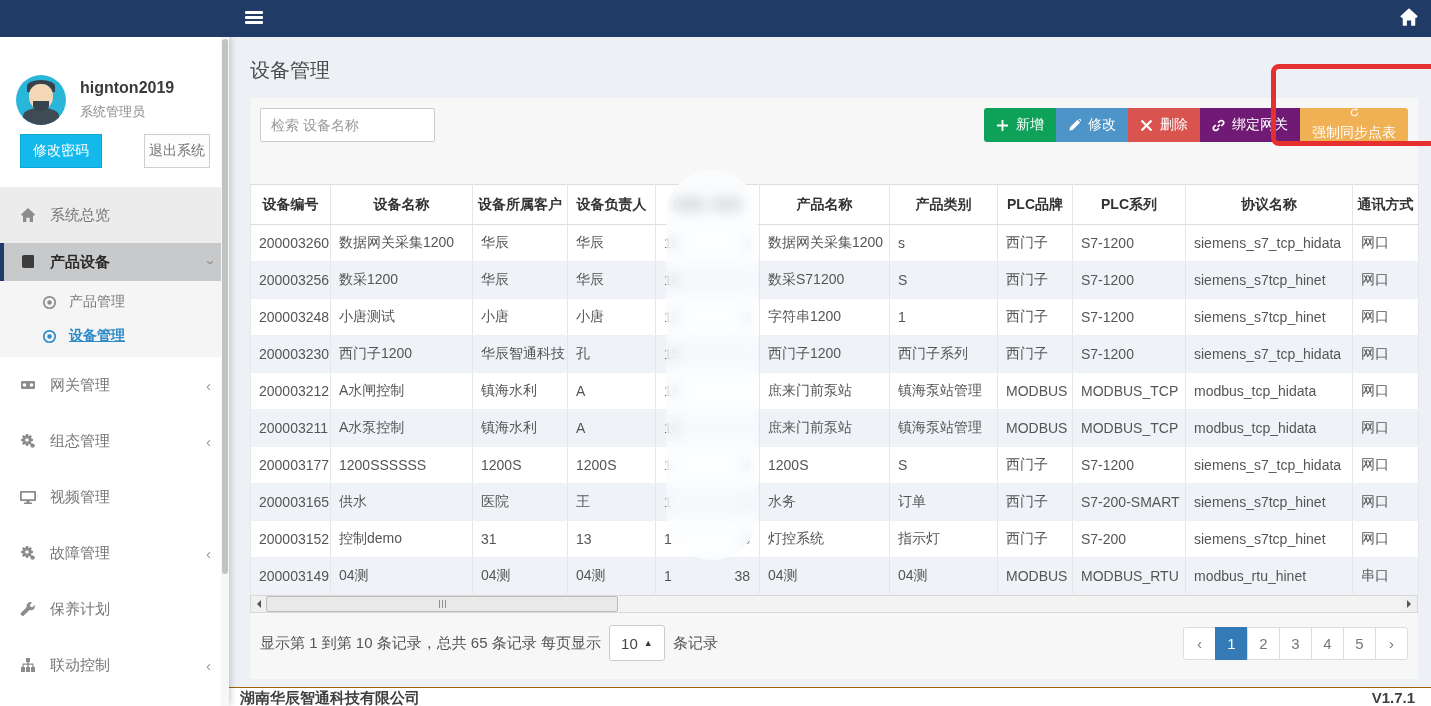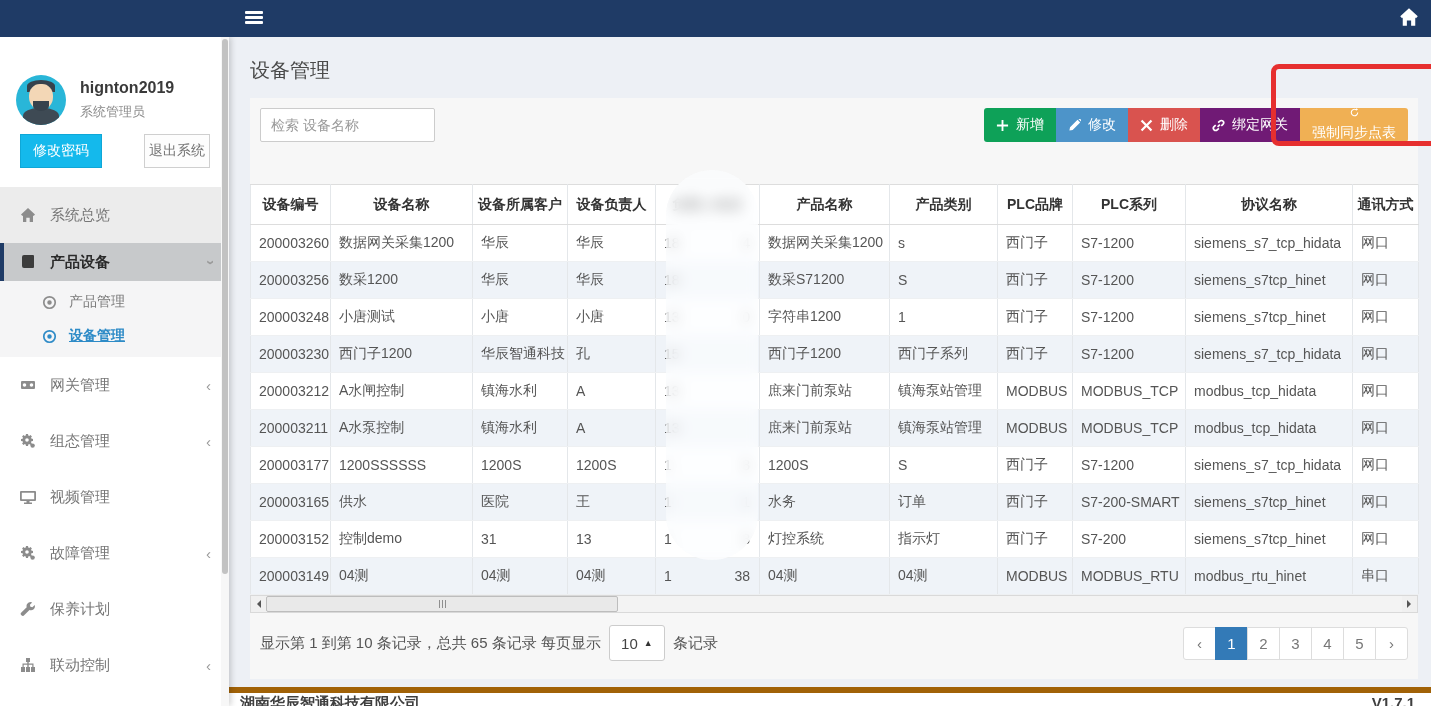--- a/index.html
+++ b/index.html
@@ -104,21 +104,21 @@
   .pager { margin-left:auto; display:flex; }
   .pg { min-width:33px; height:33px; border:1px solid #ddd; background:#fff; color:#777;
         display:flex; align-items:center; justify-content:center; font-size:15px; cursor:pointer;
         margin-left:-1px; }
   .pg.first { border-radius:3px 0 0 3px; margin-left:0; }
   .pg.last { border-radius:0 3px 3px 0; }
   .pg.active { background:#337ab7; border-color:#337ab7; color:#fff; }
 
   
   .footer { position:absolute; left:229px; right:0; bottom:0; height:19px; background:#fff;
-            border-top:6px solid #a16207; display:flex; justify-content:space-between;
+            border-top:1px solid #a16207; display:flex; justify-content:space-between;
             padding:1px 16px 0 11px; font-size:15px; font-weight:bold; color:#3f3f3f; }
 
   
   .blur-capsule { position:absolute; left:666px; top:170px; width:92px; height:390px;
                   border-radius:46px; background:rgba(252,253,255,.62);
                   -webkit-backdrop-filter:blur(7px); backdrop-filter:blur(7px); z-index:40; }
   .annotation { position:absolute; left:1271px; top:64px; width:168px; height:82px;
                 border:5px solid #e62f2f; border-radius:8px; z-index:50; }
 </style>
 </head>

